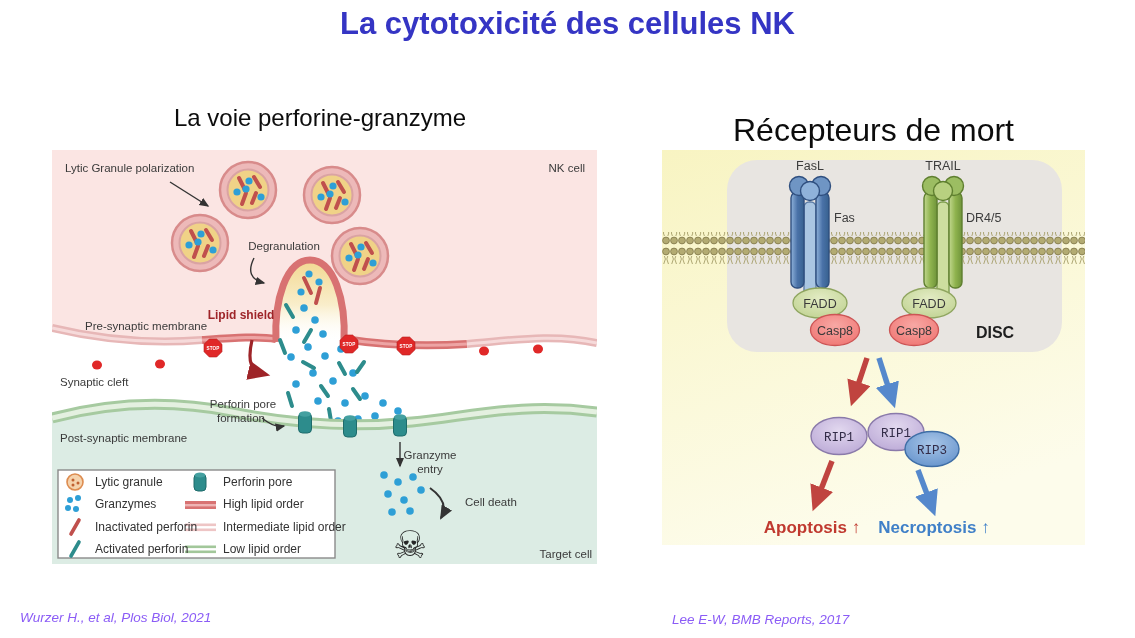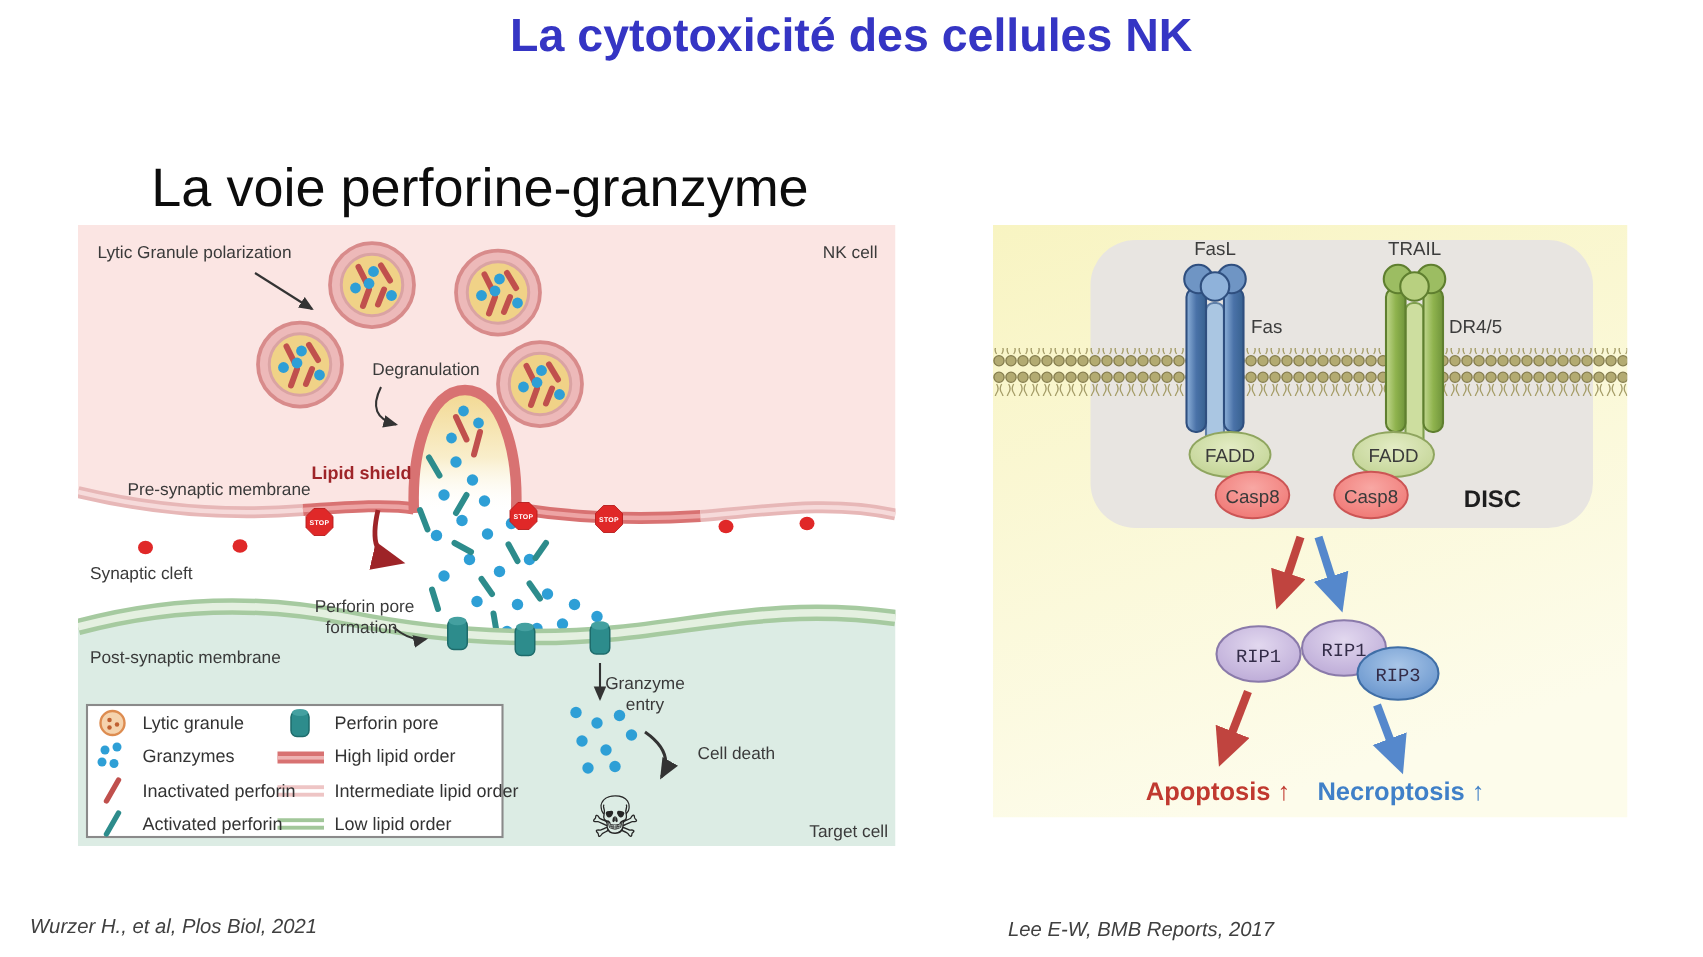--- a/index.html
+++ b/index.html
@@ -1,26 +1,26 @@
 <!DOCTYPE html>
 <html><head>
 <meta charset="utf-8">
 <style>
   html,body{margin:0;padding:0;background:#ffffff;width:1135px;height:638px;overflow:hidden;
     font-family:"Liberation Sans",sans-serif;}
   .stage{position:relative;width:1135px;height:488px;background:#fff;}
   .slide-title{position:absolute;left:0;top:6px;width:100%;text-align:center;
     font-size:31px;font-weight:bold;color:#3535c4;letter-spacing:0px;}
   .panel-heading{position:absolute;text-align:center;color:#0c0c0c;font-weight:400;}
-  .panel-heading.left{left:40px;top:104px;width:560px;font-size:36px;}
+  .panel-heading.left{left:40px;top:104px;width:560px;font-size:24px;}
   .panel-heading.right{left:662px;top:112px;width:423px;font-size:32px;}
   .figure{position:absolute;}
   .fig-left{left:52px;top:150px;}
   .fig-right{left:662px;top:150px;}
-  .citation{position:absolute;font-style:italic;color:#404040;font-size:13.5px;}
+  .citation{position:absolute;font-style:italic;color:#8b5cf6;font-size:13.5px;}
   .cit-left{left:20px;top:610px;}
   .cit-right{left:672px;top:612px;}
   svg text{font-family:"Liberation Sans",sans-serif;fill:#3a3a3a;}
   text.lbl{font-size:11.5px;}
   text.lbl-bold-red{font-size:12px;font-weight:bold;fill:#9e2428;}
   text.legend-lbl{font-size:12px;fill:#333;}
   text.stop-txt{font-size:4.6px;font-weight:bold;fill:#fff;letter-spacing:.2px;}
   text.rec-lbl{font-size:12.5px;fill:#3c3c3c;}
   text.oval-lbl{font-size:12.5px;fill:#3a3a3a;}
   text.rip-lbl{font-family:"Liberation Mono","DejaVu Sans Mono",monospace;font-size:12.5px;fill:#332c48;}
@@ -30,20 +30,21 @@
   text.skull{font-size:38px;fill:#262626;font-family:"DejaVu Sans",sans-serif;}
 </style>
 </head>
 <body>
 
 <div class="stage">
 
   <div class="slide-title">La cytotoxicité des cellules NK</div>
 
   <div class="panel-heading left">La voie perforine-granzyme</div>
+  <div class="panel-heading right">Récepteurs de mort</div>
 
   <svg class="figure fig-left" width="545" height="422" viewBox="0 0 545 422">
     <defs>
       <linearGradient id="bulgeGrad" x1="0" y1="0" x2="0" y2="1">
         <stop offset="0" stop-color="#f2d891"></stop>
         <stop offset="0.55" stop-color="#f9eecb"></stop>
         <stop offset="1" stop-color="#ffffff" stop-opacity="0"></stop>
       </linearGradient>
       <marker id="arrB" markerWidth="8" markerHeight="8" refX="6" refY="3" orient="auto">
         <path d="M0,0 L7,3 L0,6 Z" fill="#333"></path>

